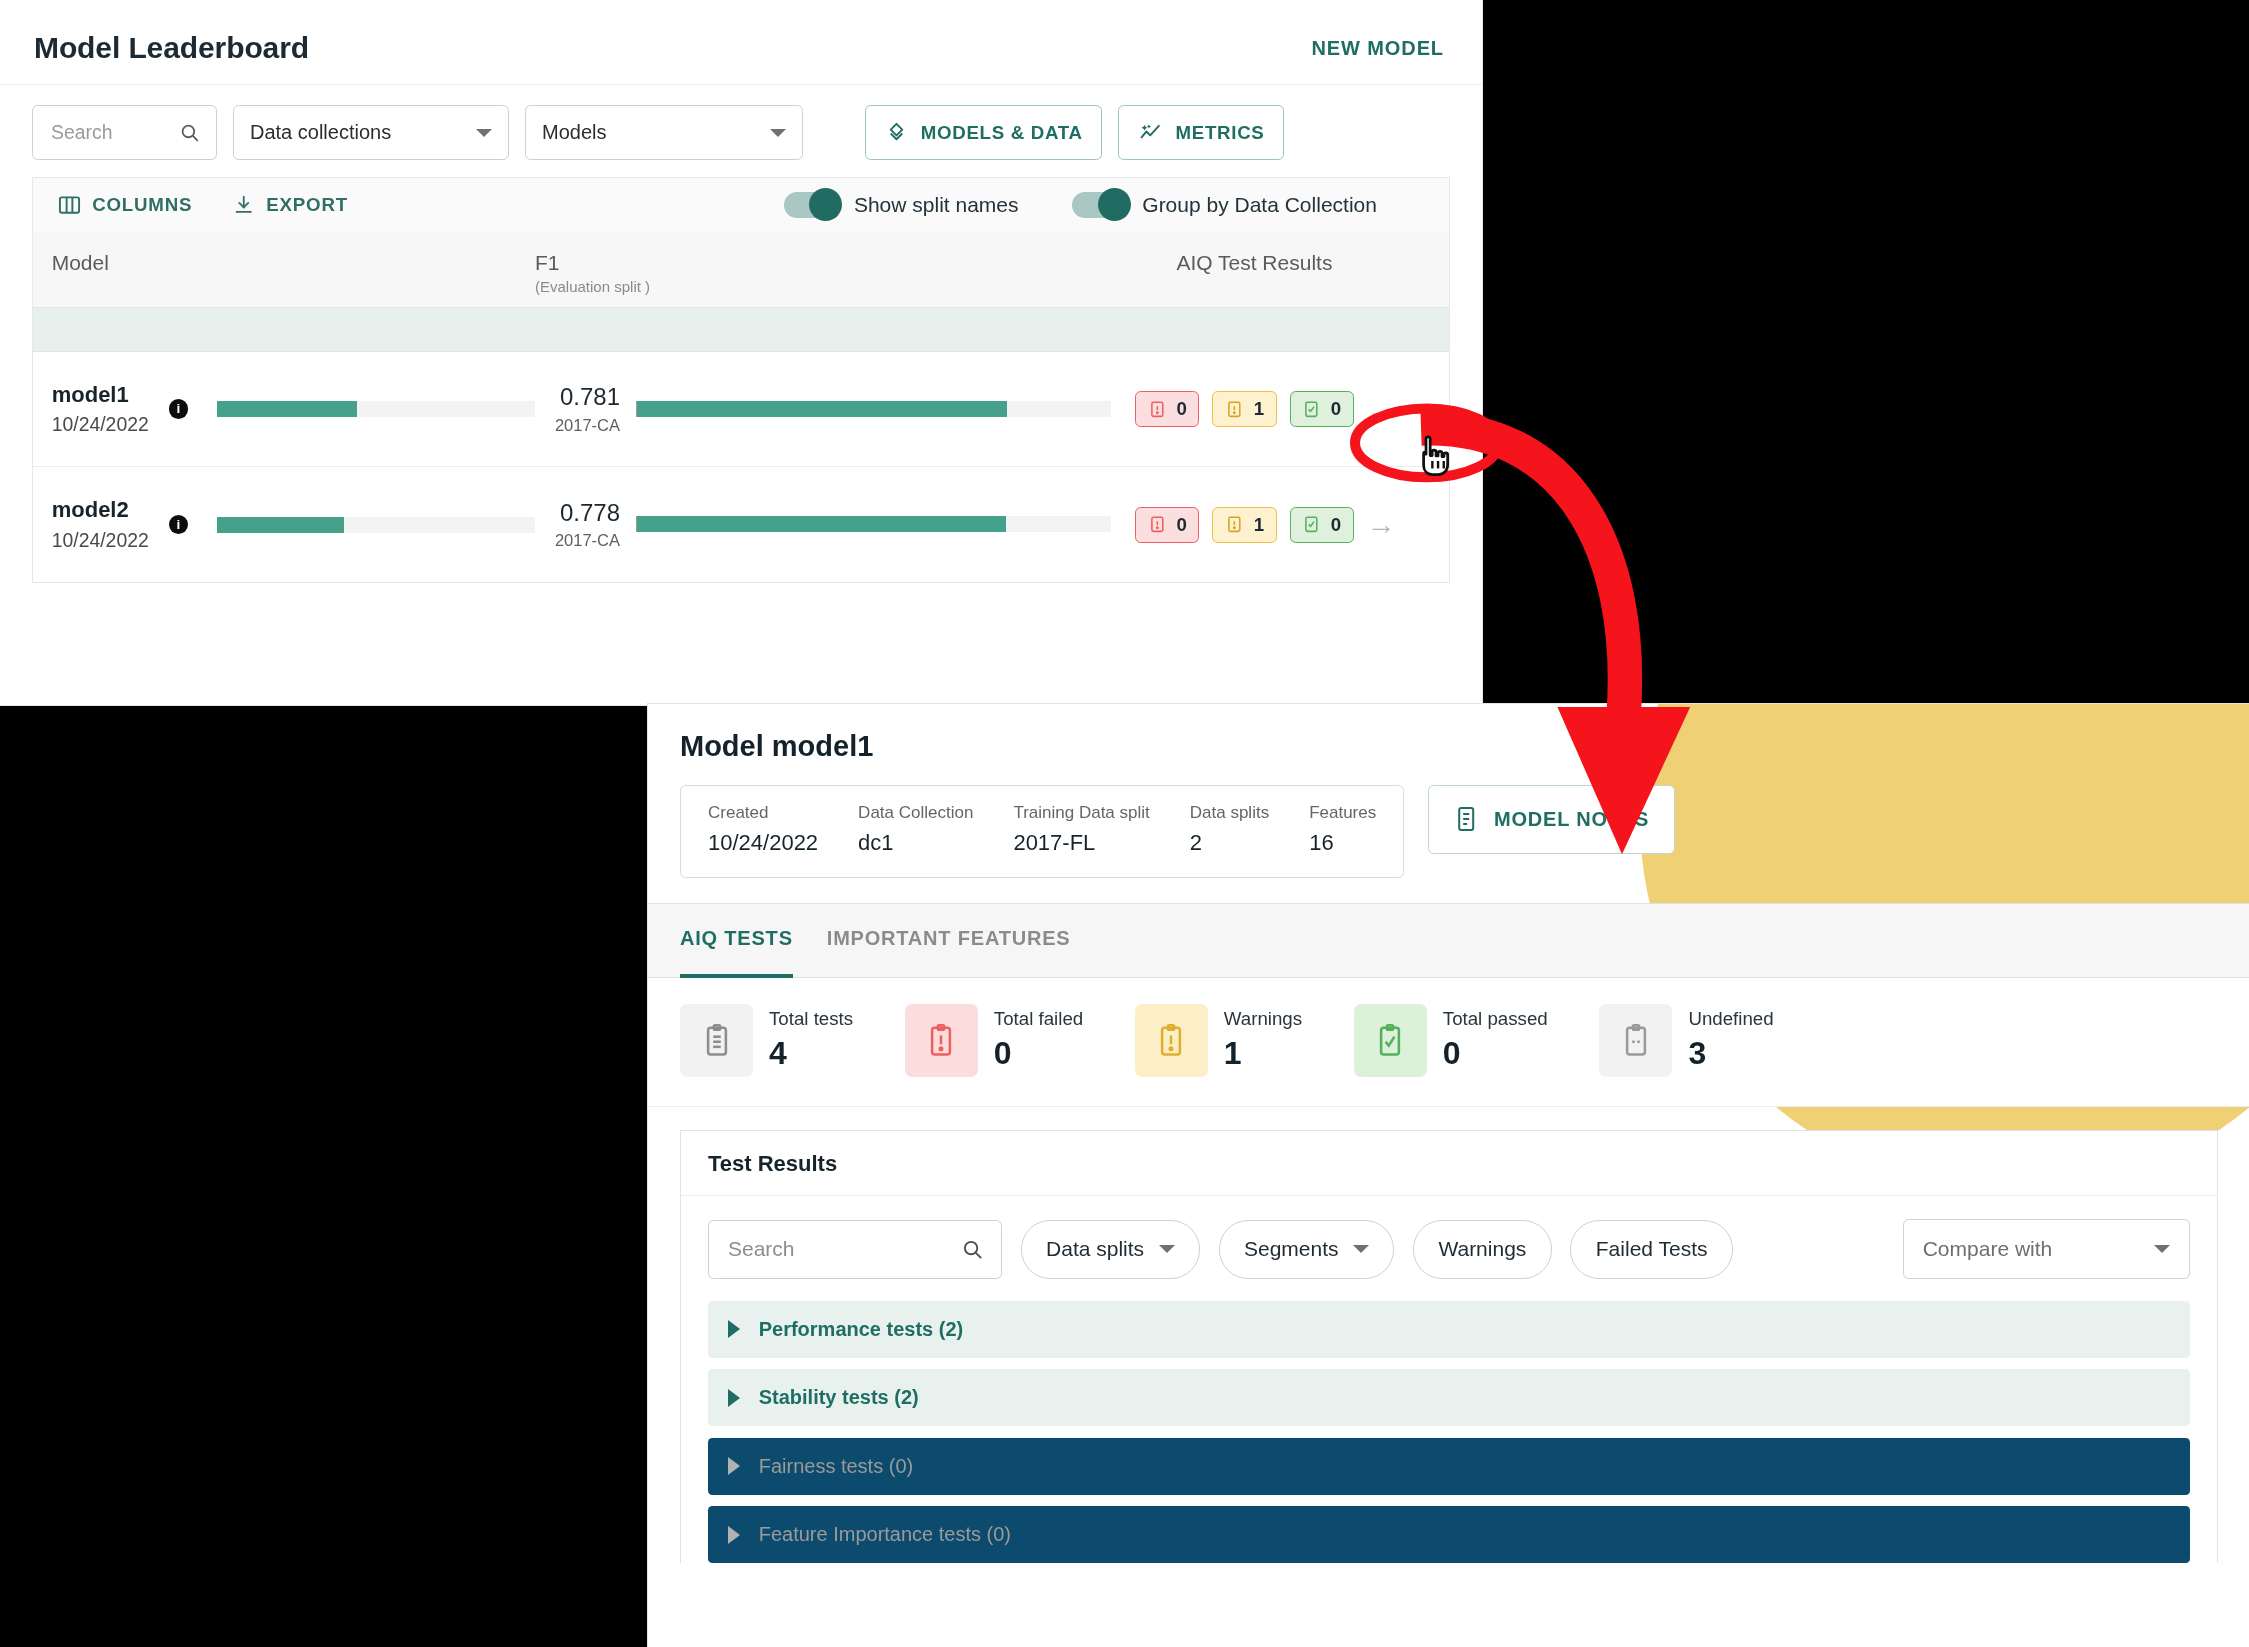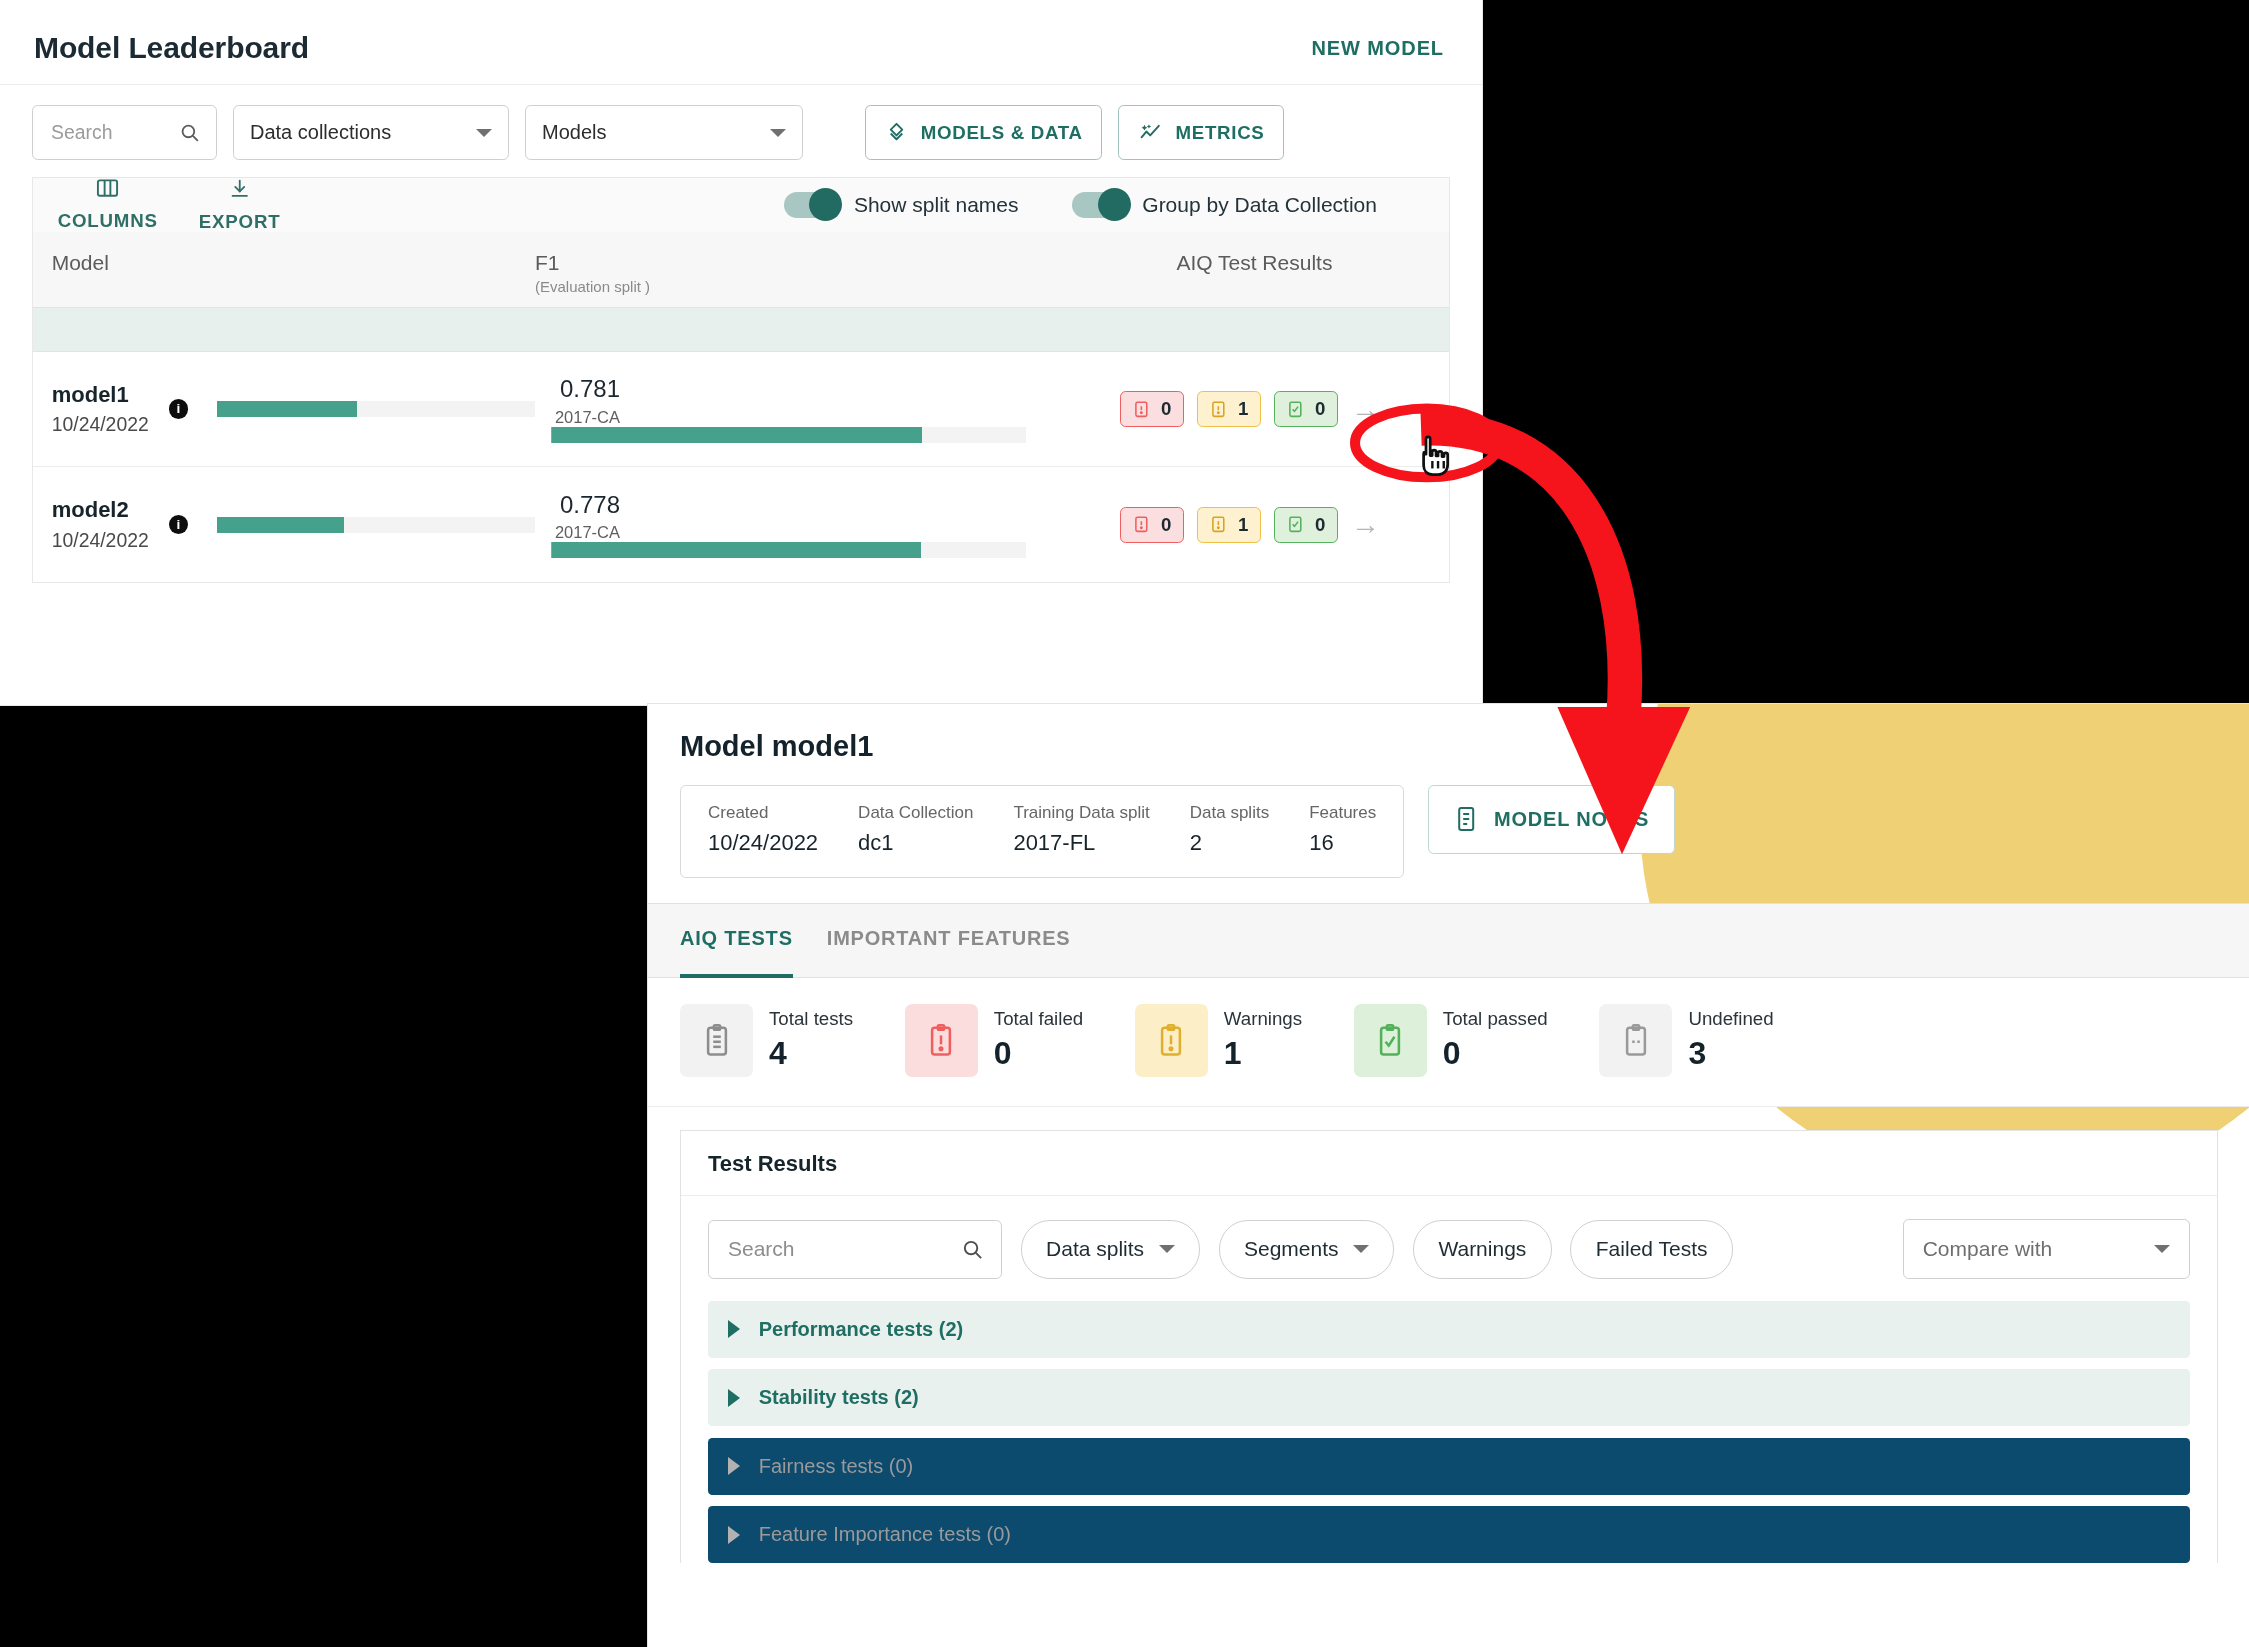--- a/index.html
+++ b/index.html
@@ -138,21 +138,20 @@
     display: flex;
     align-items: center;
     gap: 11.5px;
     color: #2f6f66;
     font-size: 18.7px;
     font-weight: 700;
     letter-spacing: 0.8px;
     cursor: pointer;
     background: none; border: none;
     font-family: inherit;
-    flex-direction: column;
   }
   .toggle-group {
     display: flex;
     align-items: center;
     gap: 14.4px;
     margin-left: 0;
   }
   .toggle {
     position: relative;
     width: 56px; height: 26px;
@@ -223,21 +222,21 @@
   }
   .minibar {
     width: 318px;
     height: 16px;
     background: #f3f3f3;
     margin-left: 29px;
     flex: none;
   }
   .minibar > i { display: block; height: 100%; background: #45a08c; }
 
-  .f1-cell { width: 617px; display: flex; box-sizing: border-box; flex-direction: column; }
+  .f1-cell { width: 617px; display: flex; align-items: center; box-sizing: border-box; }
   .f1-val-wrap { width: 85px; text-align: right; }
   .f1-val { font-size: 24px; color: #1b272e; }
   .f1-split { font-size: 16.5px; color: #5f5f5f; margin-top: 4.3px; }
   .f1-bar-wrap {
     margin-left: 16px;
     width: 474px;
     height: 16px;
     background: #f3f3f3;
     position: relative;
     border-left: 1.4px solid #9e9e9e;

